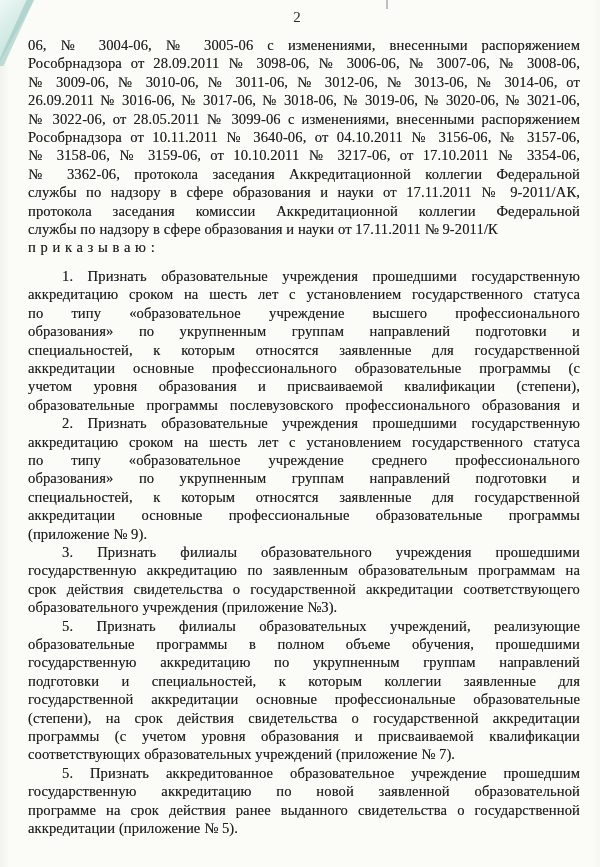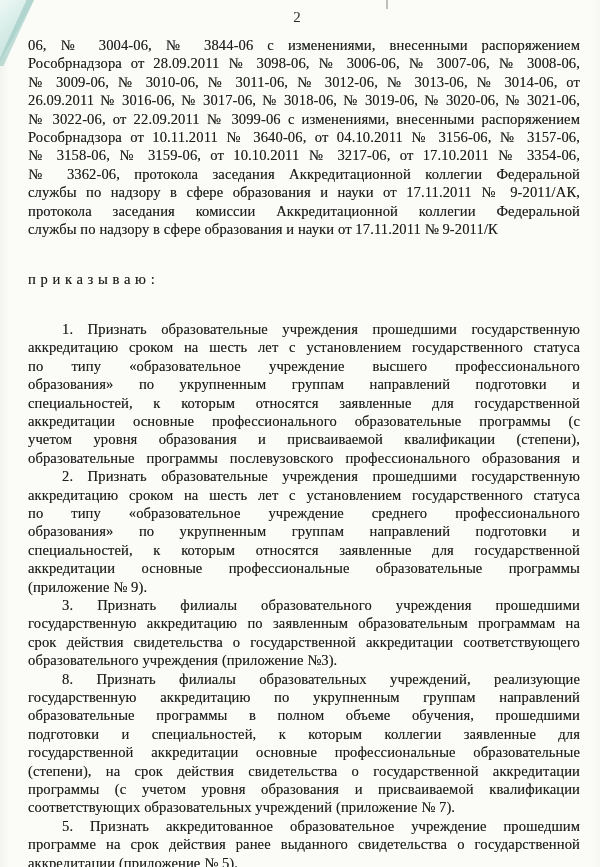--- a/index.html
+++ b/index.html
@@ -52,48 +52,48 @@
   .doc-body {
     position: absolute;
     left: 28px; top: 36px;
     width: 552px;
     font-size: 14.6px;
     line-height: 18.4px;
     letter-spacing: 0.1px;
     text-shadow: 0 0 0.4px rgba(30,30,30,0.55);
   }
   .paragraph { margin: 0; }
-  .paragraph.gap-before { margin-top: 31px; }
+  .paragraph.gap-before { margin-top: 10px; }
   .line {
     text-align: justify;
     text-align-last: justify;
     min-height: 18.4px;
   }
   .line.last {
     text-align: left;
     text-align-last: left;
   }
   .line.first { text-indent: 34px; }
-  .line.spaced { letter-spacing: 0.32em; margin-top: 32px; }
+  .line.spaced { letter-spacing: 0.32em; }
 </style>
 </head>
 <body>
 
 <div class="page" style="--bg: #fbfbf8; --fg: #1f1f1f; --teal: #cde7e1; --teal-edge: #8fc3ba; --mark: #b0b0b0;">
   <div class="corner-artifact"></div>
   <div class="corner-artifact-edge"></div>
   <div class="scan-mark"></div>
   <div class="page-number">2</div>
   <div class="doc-body">
       <div class="paragraph">
-        <div class="line">06, № 3004-06, № 3844-06 с изменениями, внесенными распоряжением</div>
+        <div class="line">06, № 3004-06, № 3005-06 с изменениями, внесенными распоряжением</div>
         <div class="line">Рособрнадзора от 28.09.2011 № 3098-06, № 3006-06, № 3007-06, № 3008-06,</div>
         <div class="line">№ 3009-06, № 3010-06, № 3011-06, № 3012-06, № 3013-06, № 3014-06, от</div>
         <div class="line">26.09.2011 № 3016-06, № 3017-06, № 3018-06, № 3019-06, № 3020-06, № 3021-06,</div>
-        <div class="line">№ 3022-06, от 22.09.2011 № 3099-06 с изменениями, внесенными распоряжением</div>
+        <div class="line">№ 3022-06, от 28.05.2011 № 3099-06 с изменениями, внесенными распоряжением</div>
         <div class="line">Рособрнадзора от 10.11.2011 № 3640-06, от 04.10.2011 № 3156-06, № 3157-06,</div>
         <div class="line">№ 3158-06, № 3159-06, от 10.10.2011 № 3217-06, от 17.10.2011 № 3354-06,</div>
         <div class="line">№ 3362-06, протокола заседания Аккредитационной коллегии Федеральной</div>
         <div class="line">службы по надзору в сфере образования и науки от 17.11.2011 № 9-2011/АК,</div>
         <div class="line">протокола заседания комиссии Аккредитационной коллегии Федеральной</div>
         <div class="line last">службы по надзору в сфере образования и науки от 17.11.2011 № 9-2011/К</div>
       </div>
       <div class="paragraph">
         <div class="line last spaced">приказываю:</div>
       </div>
@@ -116,28 +116,29 @@
         <div class="line">аккредитации основные профессиональные образовательные программы</div>
         <div class="line last">(приложение № 9).</div>
       </div>
       <div class="paragraph">
         <div class="line first">3. Признать филиалы образовательного учреждения прошедшими</div>
         <div class="line">государственную аккредитацию по заявленным образовательным программам на</div>
         <div class="line">срок действия свидетельства о государственной аккредитации соответствующего</div>
         <div class="line last">образовательного учреждения (приложение №3).</div>
       </div>
       <div class="paragraph">
-        <div class="line first">8. Признать филиалы образовательных учреждений, реализующие</div>
+        <div class="line first">5. Признать филиалы образовательных учреждений, реализующие</div>
+        <div class="line">образовательные программы в полном объеме обучения, прошедшими</div>
         <div class="line">государственную аккредитацию по укрупненным группам направлений</div>
-        <div class="line">образовательные программы в полном объеме обучения, прошедшими</div>
         <div class="line">подготовки и специальностей, к которым коллегии заявленные для</div>
         <div class="line">государственной аккредитации основные профессиональные образовательные</div>
         <div class="line">(степени), на срок действия свидетельства о государственной аккредитации</div>
         <div class="line">программы (с учетом уровня образования и присваиваемой квалификации</div>
         <div class="line last">соответствующих образовательных учреждений (приложение № 7).</div>
       </div>
       <div class="paragraph">
         <div class="line first">5. Признать аккредитованное образовательное учреждение прошедшим</div>
+        <div class="line">государственную аккредитацию по новой заявленной образовательной</div>
         <div class="line">программе на срок действия ранее выданного свидетельства о государственной</div>
         <div class="line last">аккредитации (приложение № 5).</div>
       </div>
     </div>
 </div>
 
 </body></html>

